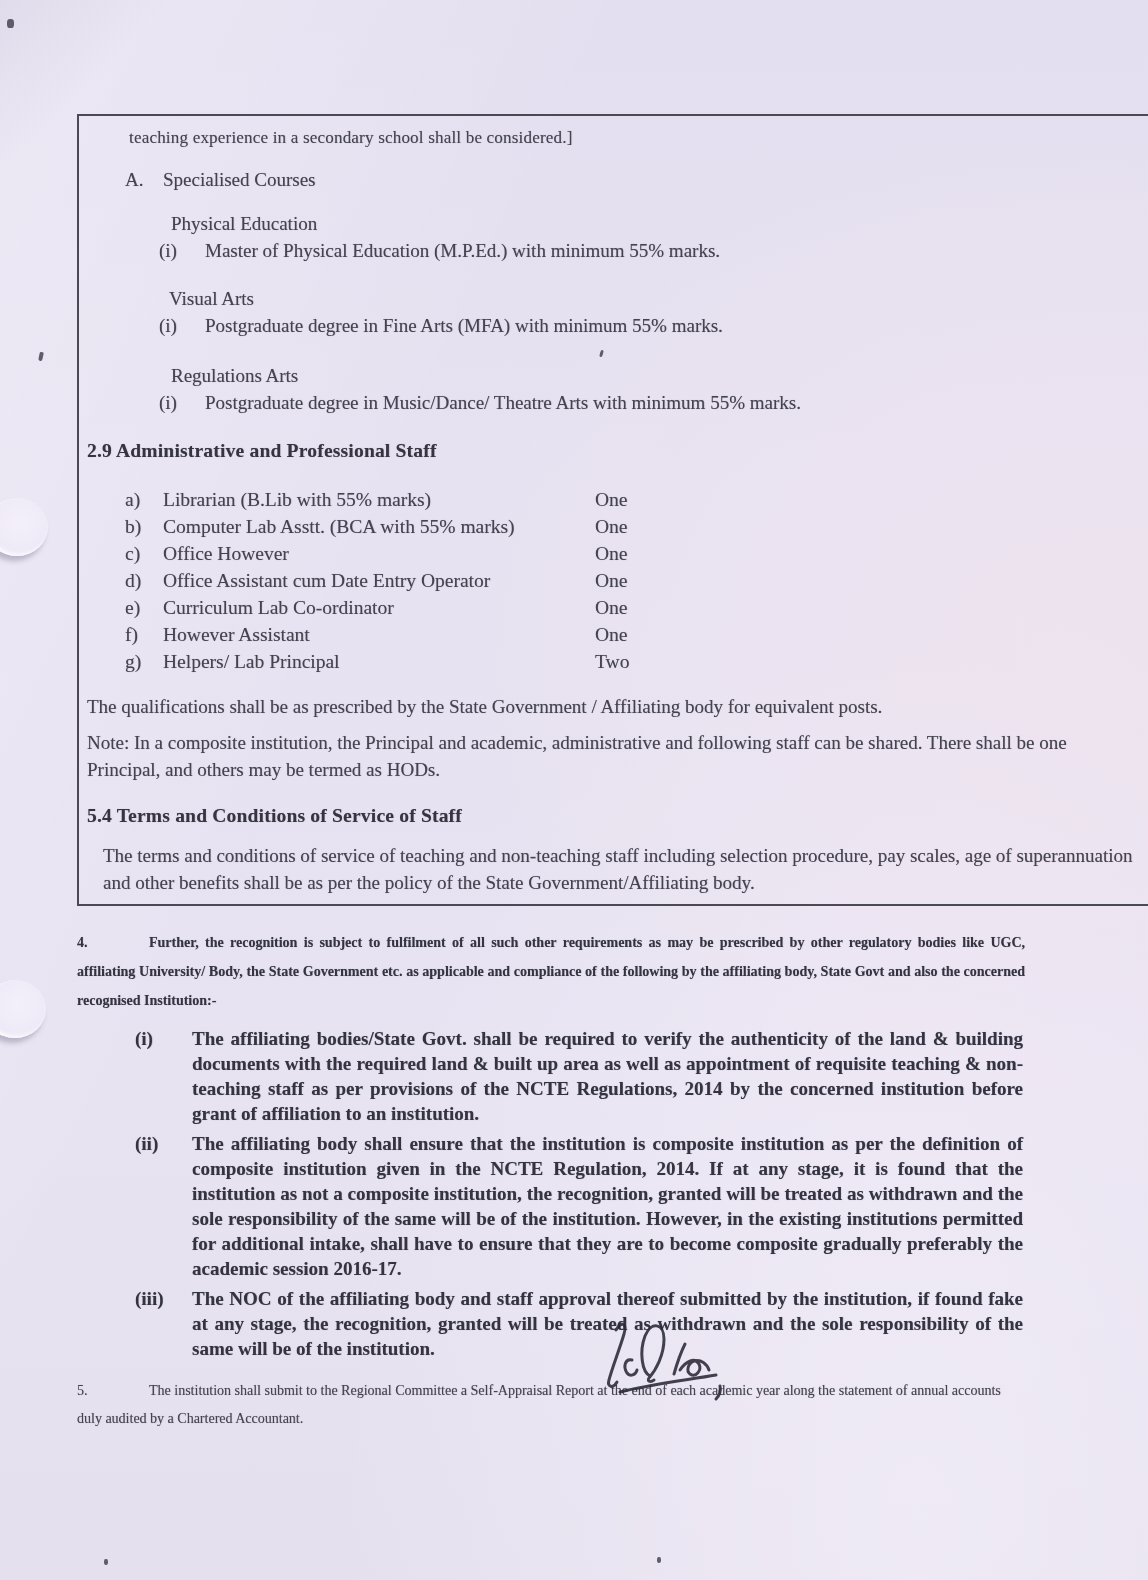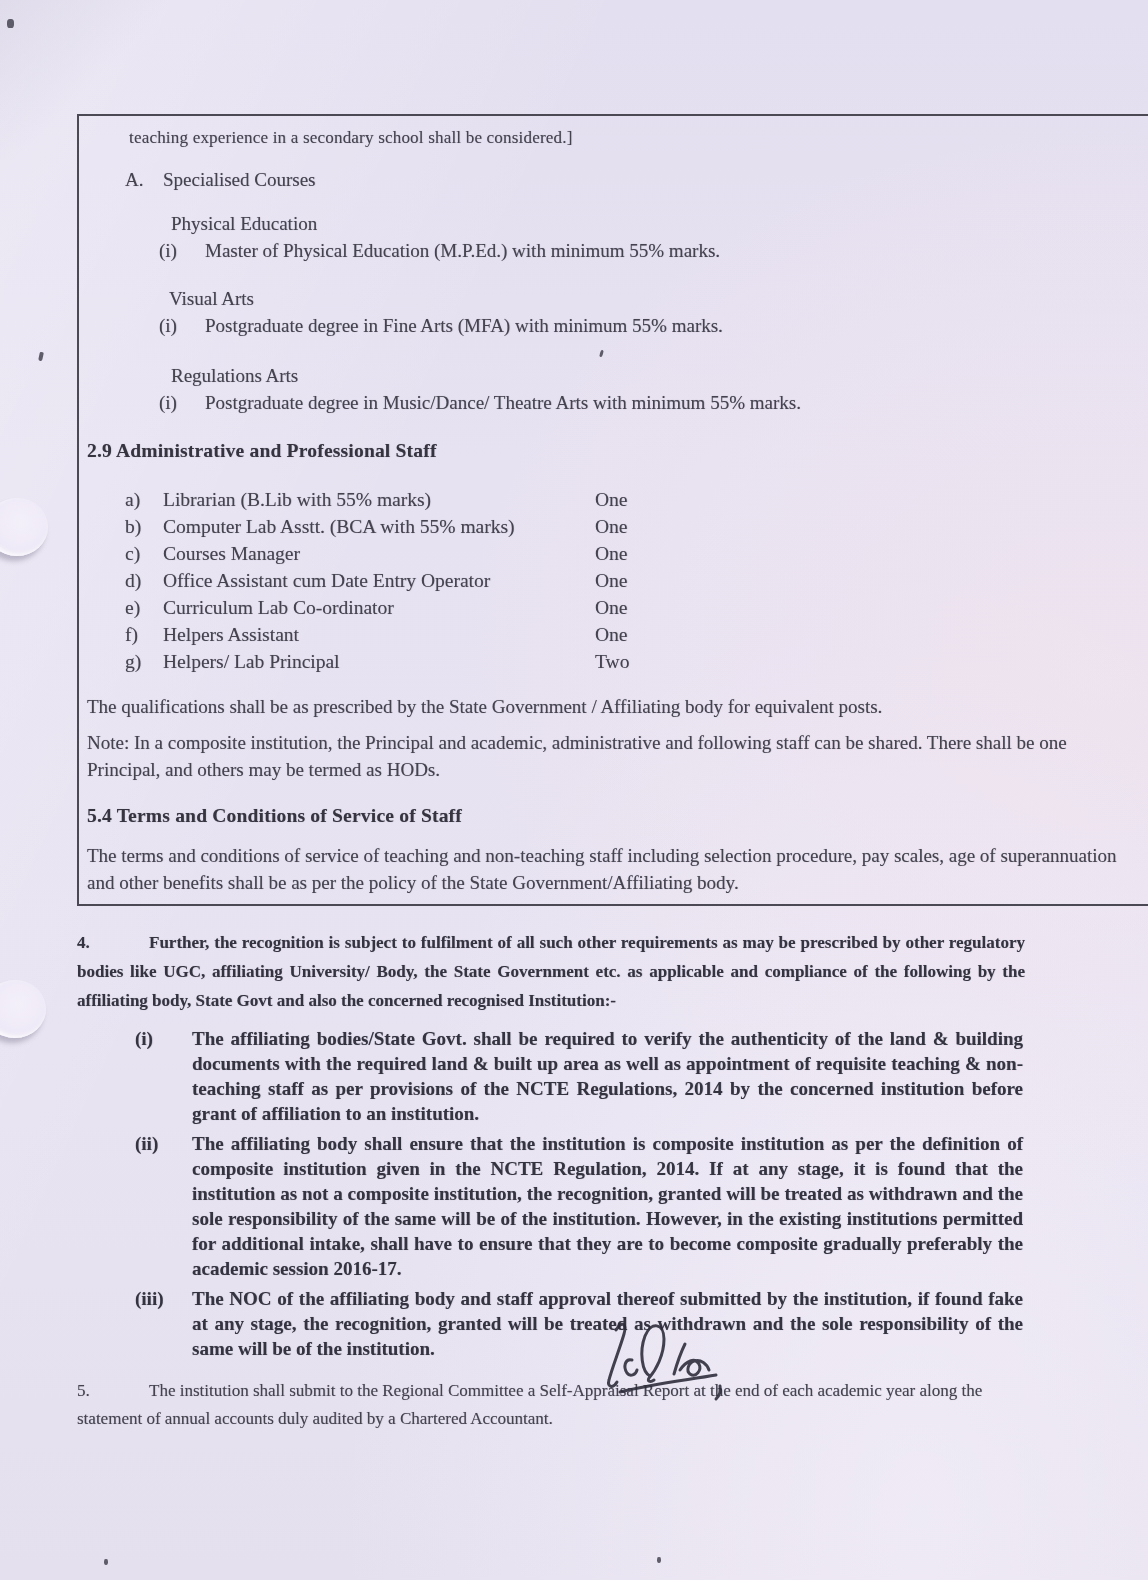--- a/index.html
+++ b/index.html
@@ -39,23 +39,23 @@
   .subsec-heading{ margin-left:86px; font-size:19px; line-height:26px;}
   .subsec-item{ margin-left:74px; display:grid; grid-template-columns:46px 1fr; font-size:19px; line-height:27px;}
   .h-bold{ font-weight:bold; color:#35343f; letter-spacing:.2px;}
   .sec53-heading{ margin:22px 0 0 2px; font-size:19.5px; line-height:26px;}
   .staff-list{ margin:22px 0 0 40px; font-size:19.5px;}
   .staff-row{ display:grid; grid-template-columns:38px 432px 1fr; line-height:27px;}
   .para{ font-size:19px; line-height:27px; }
   .qual{ margin:18px 6px 0 2px; }
   .note{ margin:9px 4px 0 2px; }
   .sec54-heading{ margin:20px 0 0 2px; font-size:19.5px; line-height:26px;}
-  .terms{ margin:13px 2px 0 2px; }
-  
-  .num-para{ margin:22px 48px 0 77px; width:948px; font-size:17px; line-height:29px; text-align:justify;}
+  .terms{ margin:13px 2px 0 18px; }
+  
+  .num-para{ margin:22px 48px 0 77px; width:948px; font-size:14px; line-height:29px; text-align:justify;}
   .num-para .p-num{ display:inline-block; width:72px; }
   .bold-para{ font-weight:bold; color:#343340; line-height:29px;}
   .reg-items{ margin:11px 0 0 135px; width:888px; }
   .reg-item{ display:grid; grid-template-columns:57px 1fr; font-size:19px; line-height:25px;
              font-weight:bold; color:#343340; text-align:justify; margin-top:5px;}
   .para5{ margin-top:16px; line-height:28px; text-align:left;}
   
   .signature{ position:absolute; left:592px; top:1312px; width:150px; height:100px;}
   
   .punch-hole{
@@ -118,36 +118,36 @@
         <span>Librarian (B.Lib with 55% marks)</span>
         <span>One</span>
       </div>
       <div class="staff-row">
         <span>b)</span>
         <span>Computer Lab Asstt. (BCA with 55% marks)</span>
         <span>One</span>
       </div>
       <div class="staff-row">
         <span>c)</span>
-        <span>Courses Manager</span>
+        <span>Office However</span>
         <span>One</span>
       </div>
       <div class="staff-row">
         <span>d)</span>
         <span>Office Assistant cum Date Entry Operator</span>
         <span>One</span>
       </div>
       <div class="staff-row">
         <span>e)</span>
         <span>Curriculum Lab Co-ordinator</span>
         <span>One</span>
       </div>
       <div class="staff-row">
         <span>f)</span>
-        <span>Helpers Assistant</span>
+        <span>However Assistant</span>
         <span>One</span>
       </div>
       <div class="staff-row">
         <span>g)</span>
         <span>Helpers/ Lab Principal</span>
         <span>Two</span>
       </div>
     </div>
 
     <div class="para qual">The qualifications shall be as prescribed by the State Government / Affiliating body for equivalent posts.</div>

